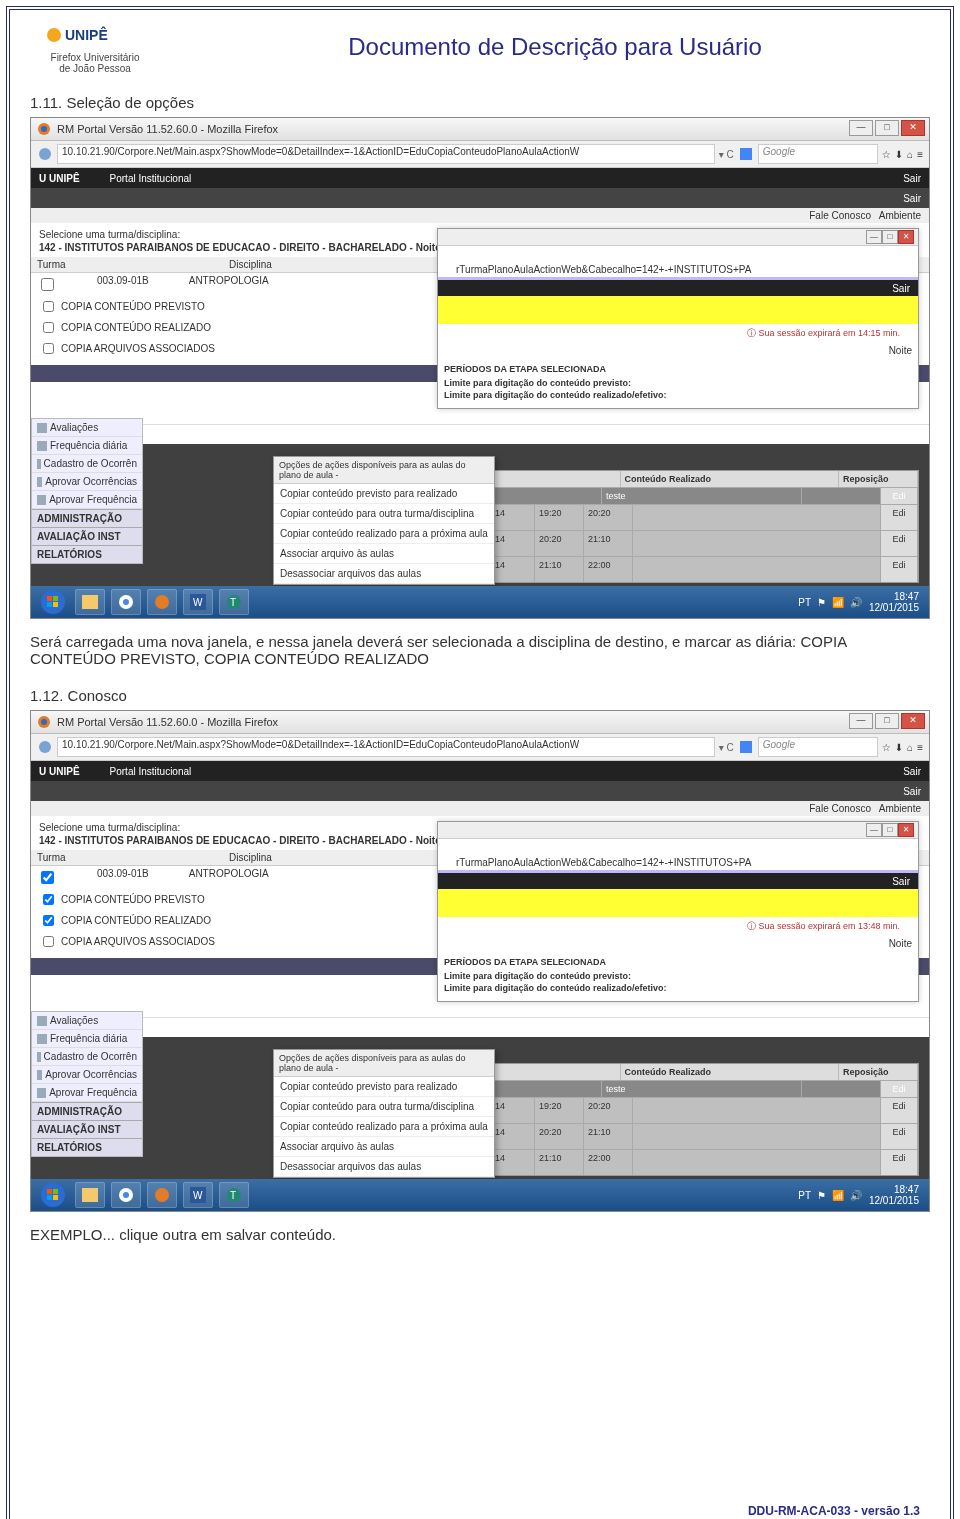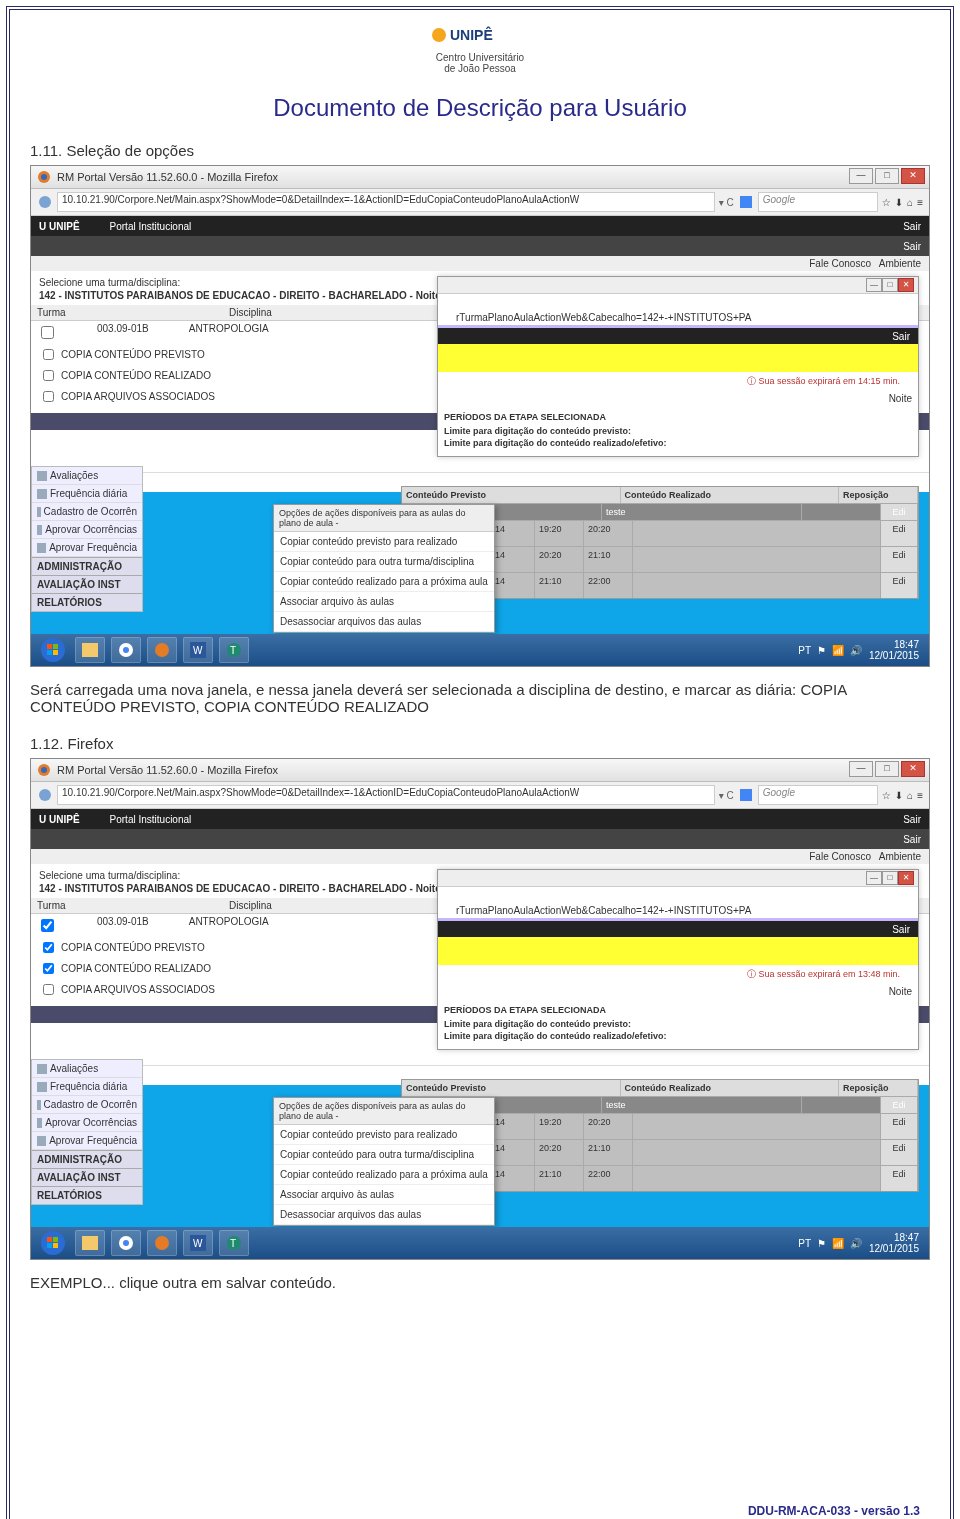--- a/index.html
+++ b/index.html
@@ -10,30 +10,30 @@
     background:#fff;
     width:960px;
   }
   .page {
     border:4px double #2a2a66;
     margin:6px;
     padding:10px 20px 40px 20px;
     position:relative;
     min-height:1470px;
   }
-  .header-row {display:flex;align-items:center;gap:20px;margin-bottom:10px;flex-direction:column;}
+  .header-row {display:flex;align-items:center;gap:20px;margin-bottom:10px;}
   .logo-box {width:130px;text-align:center;font-size:10px;color:#444;}
   .logo-svg {display:block;margin:0 auto 2px auto;}
   .doc-title {color:#2a2a8a;font-size:24px;font-weight:normal;flex:1;text-align:center;}
   .section-heading {font-size:15px;margin:20px 0 6px 0;}
   .body-text {font-size:15px;margin:14px 0;}
 
   .screenshot {
     border:1px solid #888;
-    background:#0ea5e9;
+    background:#404040;
     position:relative;
     height:500px;
     overflow:hidden;
     margin-bottom:6px;
   }
   .win-titlebar {
     background:linear-gradient(#f7f7f7,#e1e1e1);
     border-bottom:1px solid #bcbcbc;
     height:22px;
     font-size:11px;
@@ -77,21 +77,21 @@
   .sidebar .sb-item{padding:3px 5px;border-bottom:1px solid #ddd;white-space:nowrap;overflow:hidden;text-overflow:ellipsis;display:flex;align-items:center;gap:3px;}
   .sidebar .sb-group{background:#dde;padding:3px 5px;font-weight:bold;border-top:1px solid #aaa;}
   .mini-icon{width:10px;height:10px;background:#9ab;display:inline-block;}
 
   
   .popup{position:absolute;left:242px;top:338px;width:220px;background:#fff;border:1px solid #999;box-shadow:2px 2px 6px rgba(0,0,0,.3);font-size:10px;}
   .popup .ptitle{background:#eee;padding:3px 5px;font-size:9px;border-bottom:1px solid #ccc;}
   .popup .pit{padding:4px 6px;border-bottom:1px solid #eee;}
 
   
-  .sched-table{position:absolute;left:370px;top:320px;right:10px;font-size:9px;border:1px solid #999;background:#fff;}
+  .sched-table{position:absolute;left:370px;top:352px;right:10px;font-size:9px;border:1px solid #999;background:#fff;}
   .sched-table .sh-head{display:flex;background:#ddd;}
   .sched-table .sh-head div{flex:1;padding:3px 4px;border-right:1px solid #bbb;font-weight:bold;}
   .sched-table .sh-row{display:flex;background:#bfbfbf;border-top:1px solid #aaa;}
   .sched-table .sh-row div{padding:3px 4px;border-right:1px solid #aaa;}
   .sched-table .sh-row .cb{width:18px;text-align:center;}
   .sched-table .sh-row .n{width:18px;text-align:center;}
   .sched-table .sh-row .d{width:70px;}
   .sched-table .sh-row .t{width:40px;}
   .sched-table .sh-row .ed{width:28px;text-align:center;background:#ddd;}
   .sched-table .sh-row .blank{flex:1;}
@@ -108,21 +108,21 @@
 <body>
 
 <div class="page">
 
   <div class="header-row">
     <div class="logo-box">
       <svg class="logo-svg" width="100" height="30">
         <rect x="2" y="8" width="14" height="14" rx="7" fill="#f6a61d"></rect>
         <text x="20" y="20" font-size="14" font-weight="bold" fill="#1b3d7a">UNIPÊ</text>
       </svg>
-      <div>Centro Universitário</div>
+      <div>Firefox Universitário</div>
       <div>de João Pessoa</div>
     </div>
     <div class="doc-title">Documento de Descrição para Usuário</div>
   </div>
 
   <div class="section-heading">
     <span>1.11.</span>
     <span>Seleção de opções</span>
   </div>
 
@@ -345,21 +345,21 @@
         <div>18:47</div>
         <div>12/01/2015</div>
       </div>
     </div>
   </div>
 
   <div class="body-text">Será carregada uma nova janela, e nessa janela deverá ser selecionada a disciplina de destino, e marcar as diária: COPIA CONTEÚDO PREVISTO, COPIA CONTEÚDO REALIZADO</div>
 
   <div class="section-heading">
     <span>1.12.</span>
-    <span>Firefox</span>
+    <span>Conosco</span>
   </div>
 
   <div class="screenshot">
     <div class="win-titlebar">
       <svg width="14" height="14">
           <circle cx="7" cy="7" r="6" fill="#e37b27"></circle>
           <circle cx="7" cy="7" r="3" fill="#3268c0"></circle>
         </svg>
       <span>RM Portal Versão 11.52.60.0 - Mozilla Firefox</span>
       <div class="win-buttons">

